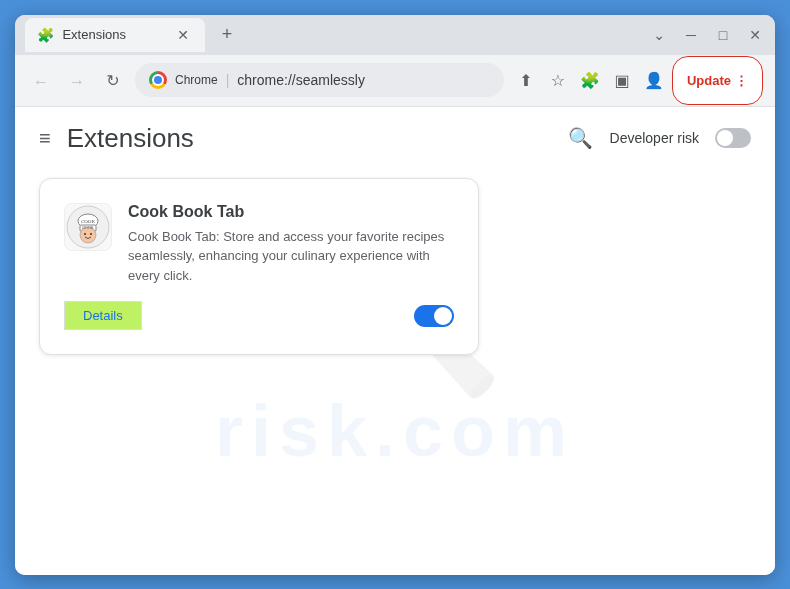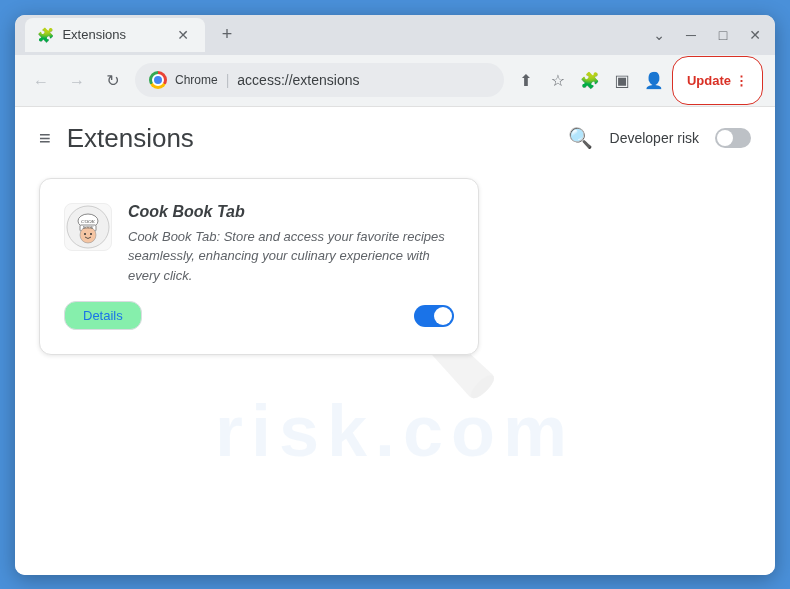--- a/index.html
+++ b/index.html
@@ -278,21 +278,20 @@
       border: 1px solid #e0e0e0;
       border-radius: 12px;
       padding: 24px;
       max-width: 440px;
       box-shadow: 0 1px 4px rgba(0,0,0,0.1);
     }
     .card-top {
       display: flex;
       gap: 16px;
       margin-bottom: 16px;
-      font-style: italic;
     }
     .ext-icon {
       width: 48px;
       height: 48px;
       border-radius: 8px;
       overflow: hidden;
       flex-shrink: 0;
       background: #f8f8f8;
       border: 1px solid #eee;
       display: flex;
@@ -312,23 +311,23 @@
       line-height: 1.5;
     }
     .card-bottom {
       display: flex;
       align-items: center;
       gap: 12px;
       margin-top: 8px;
     }
     .details-btn {
       border: 1px solid #dadce0;
-      background: #86efac;
+      background: #bef264;
       color: #1a73e8;
-      border-radius: 12px;
+      border-radius: 0;
       padding: 6px 18px;
       font-size: 13px;
       cursor: pointer;
       font-weight: 500;
     }
     .remove-btn {
       border: 1px solid #dadce0;
       background: white;
       color: #1a73e8;
       border-radius: 4px;
@@ -378,21 +377,21 @@
   </div>
 
   <div class="address-bar-row">
     <div class="nav-btn disabled">←</div>
     <div class="nav-btn disabled">→</div>
     <div class="nav-btn">↻</div>
     <div class="address-input">
       <div class="chrome-logo"></div>
       <span class="address-text">Chrome</span>
       <span class="address-divider">|</span>
-      <span class="address-url">access://extensions</span>
+      <span class="address-url">chrome://seamlessly</span>
     </div>
     <div class="toolbar-icons">
       <div class="toolbar-icon">⬆</div>
       <div class="toolbar-icon">☆</div>
       <div class="toolbar-icon">🧩</div>
       <div class="toolbar-icon">▣</div>
       <div class="toolbar-icon">👤</div>
       <div class="update-btn">
         <span>Update</span>
         <span>⋮</span>

